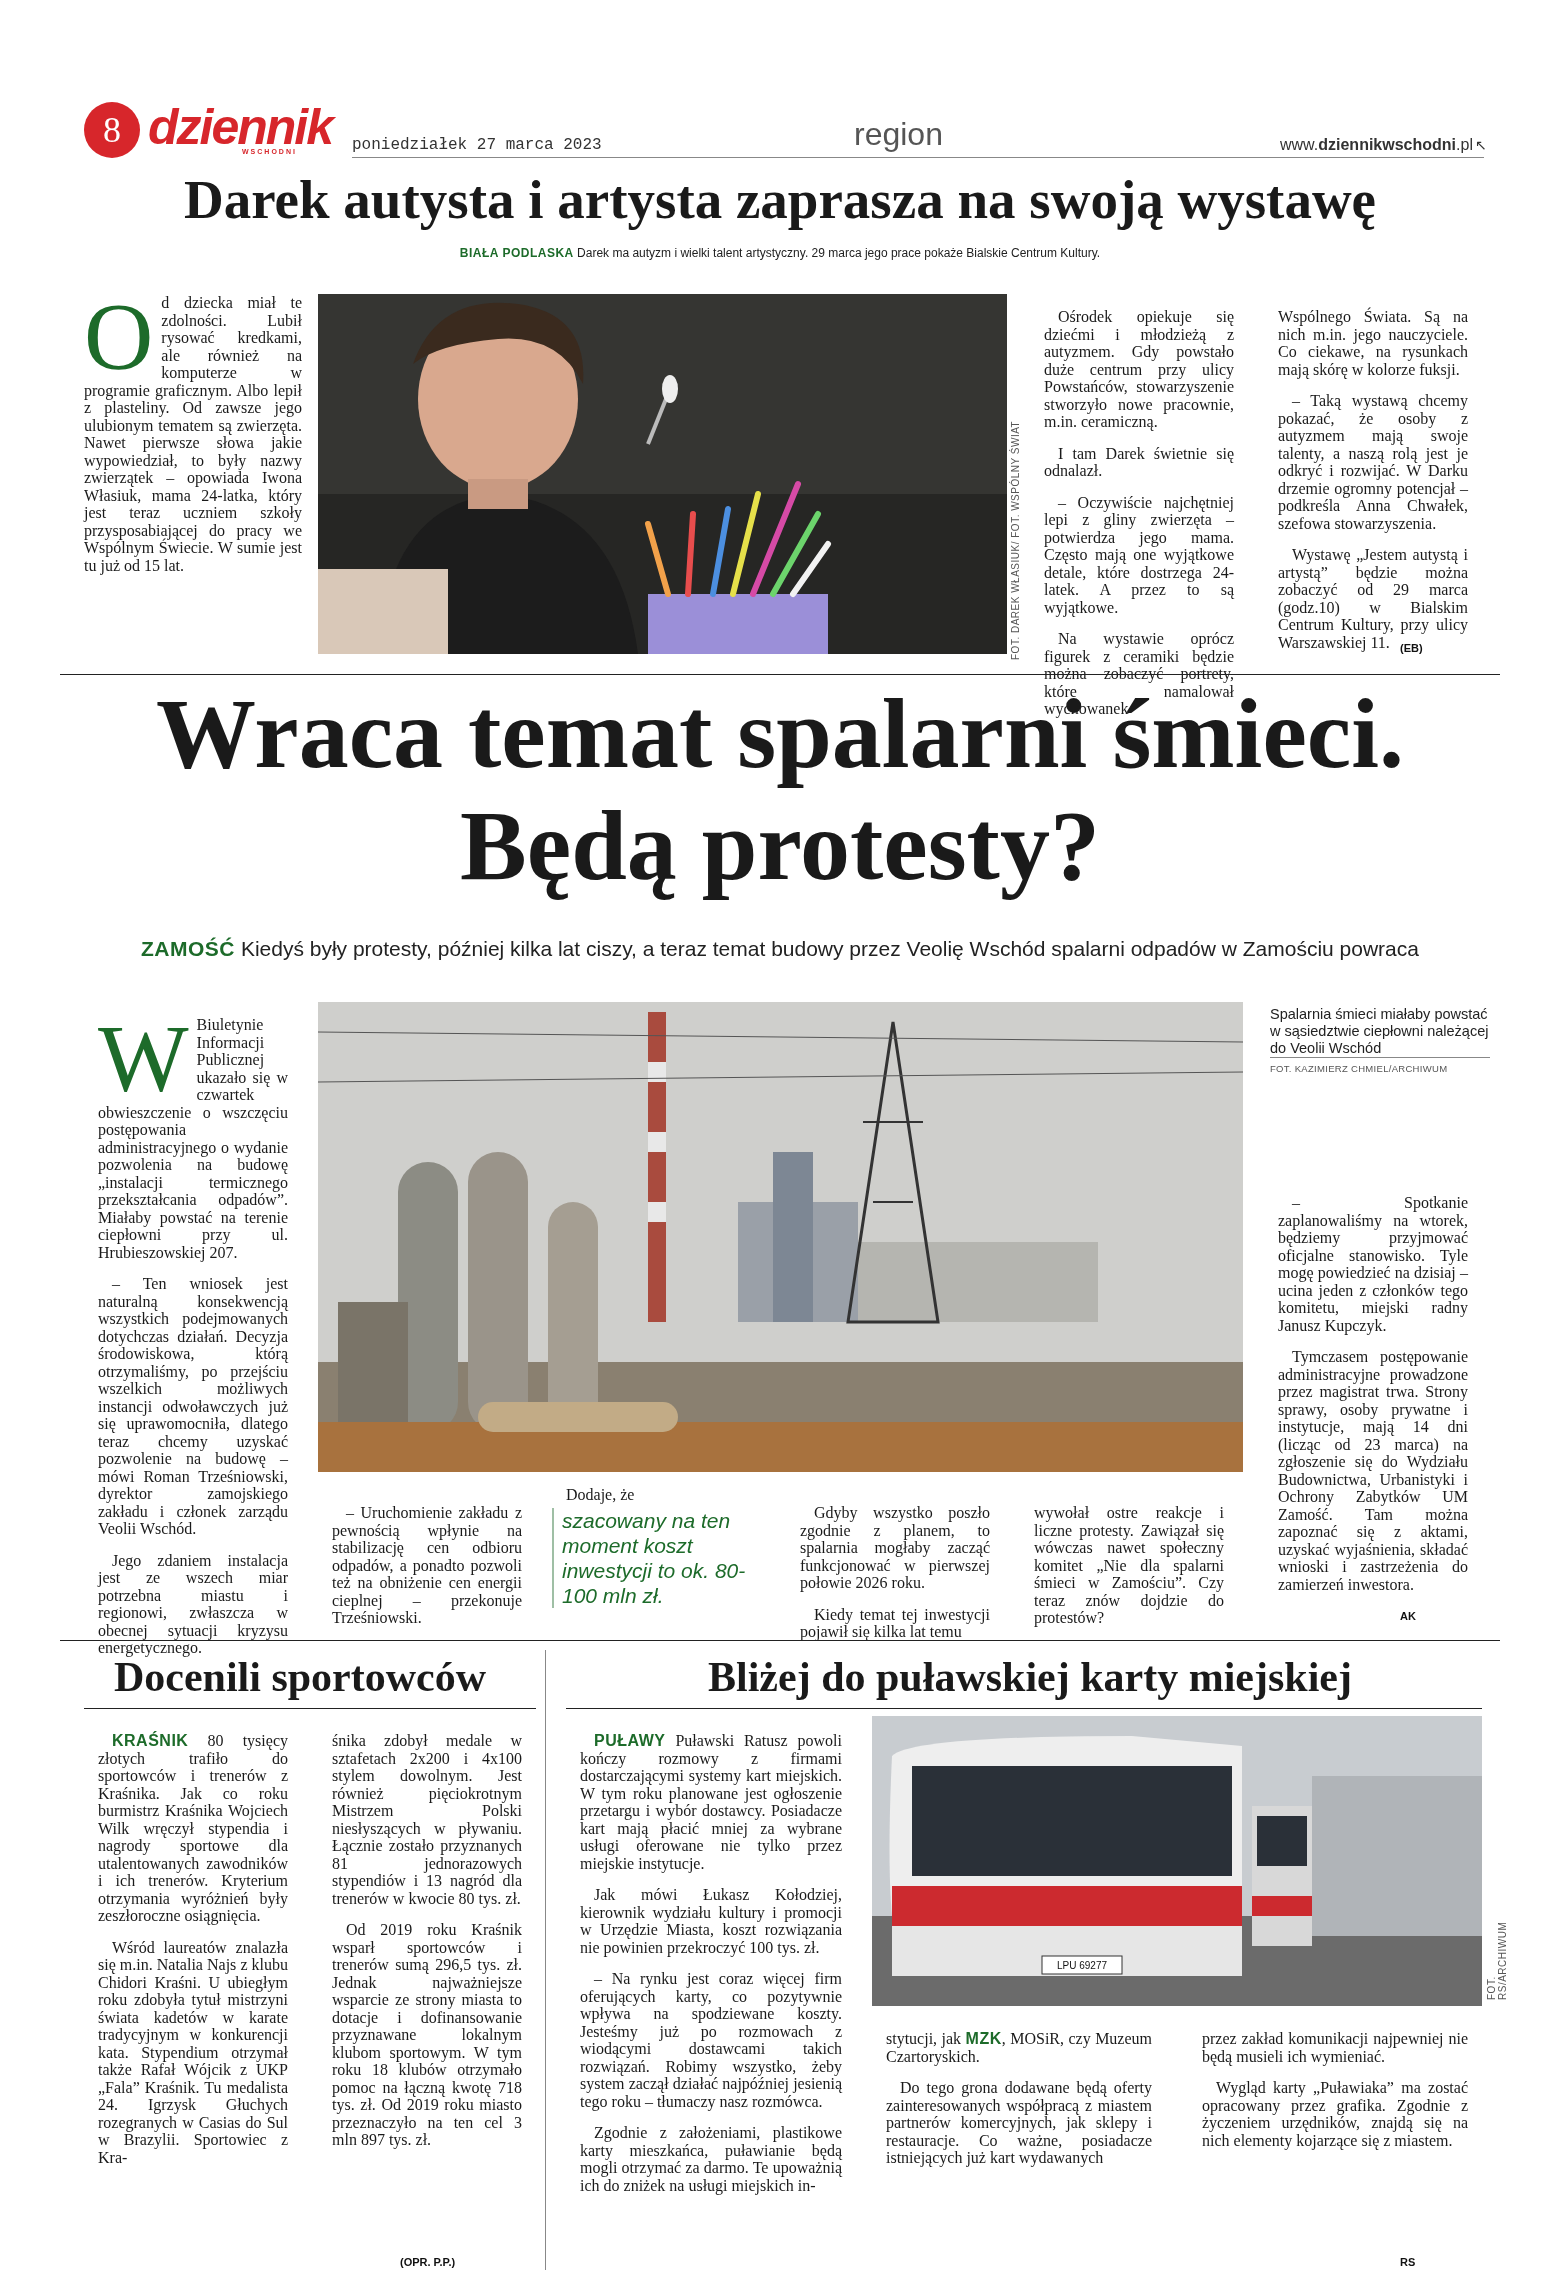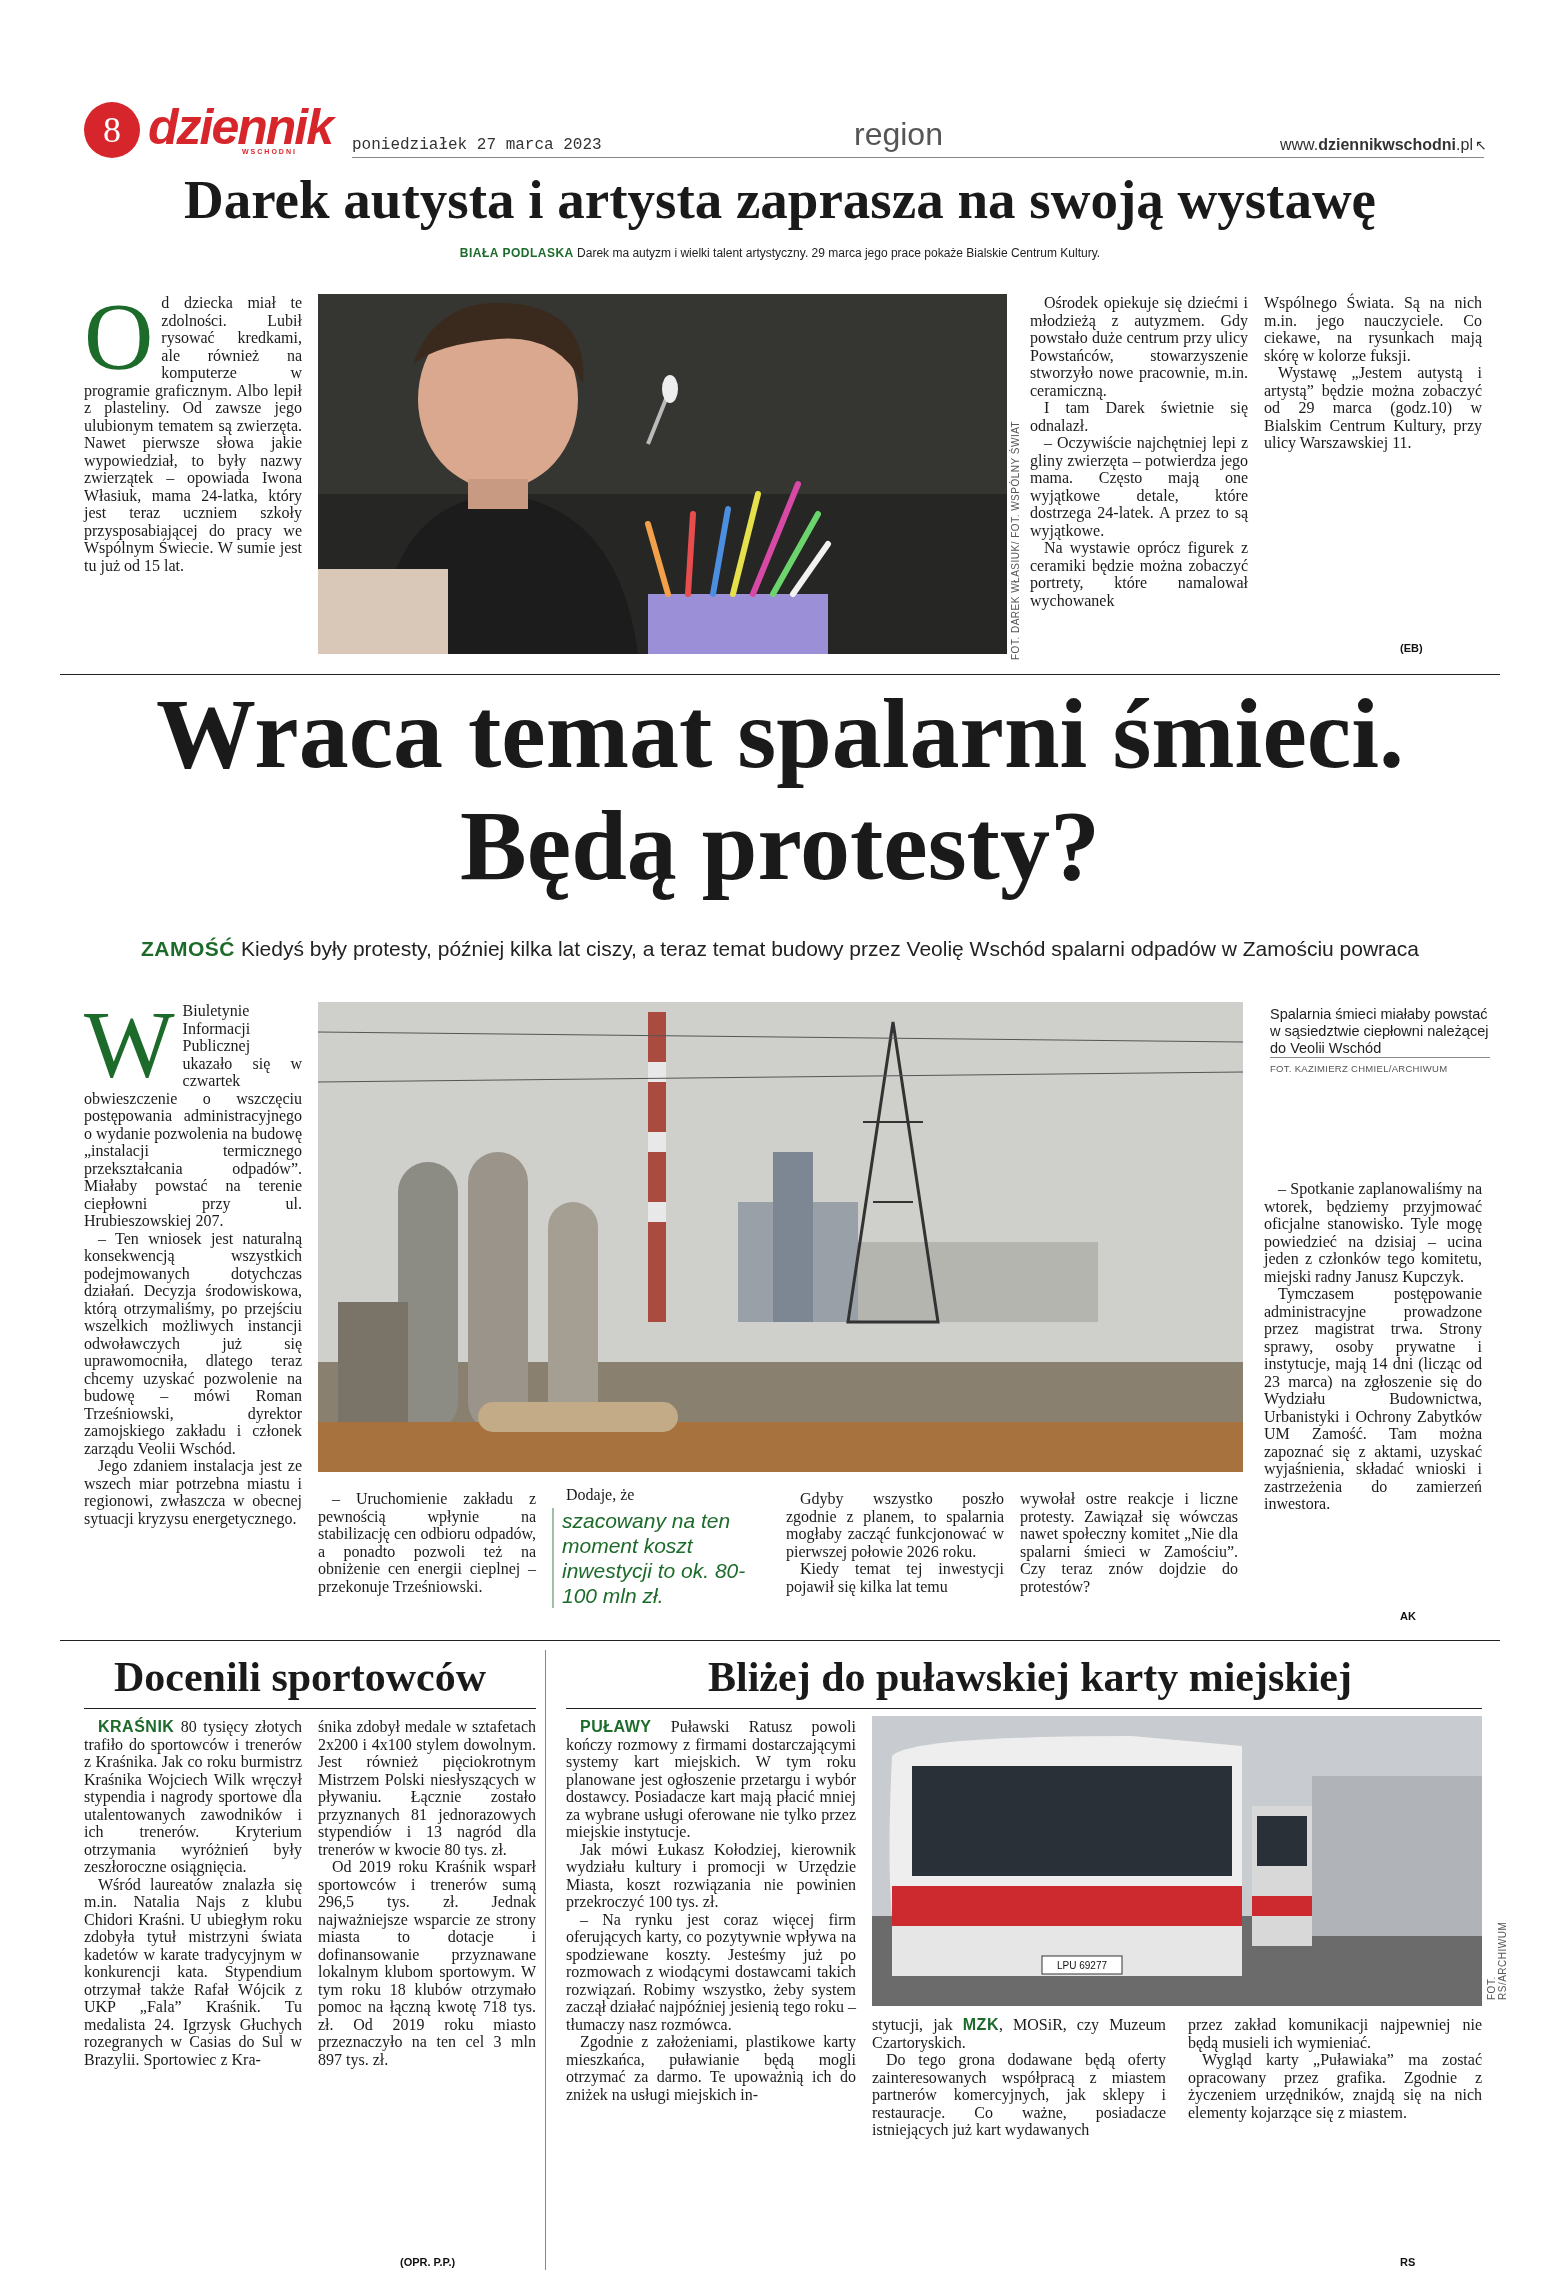--- a/index.html
+++ b/index.html
@@ -1,20 +1,20 @@
 <!DOCTYPE html>
 <html><head>
 <meta charset="utf-8">
 <style>
 *{box-sizing:border-box;margin:0;padding:0}
 html,body{width:1558px;height:2281px;background:#fff;overflow:hidden}
 body{position:relative;font-family:"DejaVu Serif","Liberation Serif",serif;color:#111}
 .abs{position:absolute}
 .body-text{font-family:"Liberation Serif","DejaVu Serif",serif;font-size:16px;line-height:17.5px;text-align:justify;hyphens:auto;color:#1a1a1a}
-.body-text p{margin:0;text-indent:14px}
+.body-text p{margin:14px;text-indent:14px}
 .body-text p.noind{text-indent:0}
 .place{font-family:"Liberation Sans","DejaVu Sans",sans-serif;font-weight:700;color:#1d6b2a;letter-spacing:.5px}
 
 .pgnum{left:84px;top:102px;width:56px;height:56px;border-radius:50%;background:#d7262b;color:#fff;font-family:"Liberation Serif",serif;font-size:36px;line-height:56px;text-align:center}
 .logo{left:148px;top:102px;font-family:"Liberation Sans",sans-serif;font-weight:900;font-size:50px;color:#d7262b;letter-spacing:-2px;font-style:italic;line-height:50px}
 .logo-sub{left:242px;top:148px;font-family:"Liberation Sans",sans-serif;font-size:7px;color:#d7262b;letter-spacing:2px;font-weight:700}
 .hdrline{left:352px;top:157px;width:1132px;height:1px;background:#888}
 .hdrdate{left:352px;top:136px;font-family:Liberation Mono, monospace;font-size:16px;color:#333}
 .hdrsec{left:854px;top:116px;font-family:"Liberation Sans",sans-serif;font-size:32px;color:#555}
 .hdrurl{left:1280px;top:136px;font-family:"Liberation Sans",sans-serif;font-size:16px;color:#333}
@@ -73,20 +73,21 @@
 <div class="abs credit-v" style="left:1010px;top:400px;height:260px">FOT. DAREK WŁASIUK/ FOT. WSPÓLNY ŚWIAT</div>
 
 <div class="abs body-text" style="left:1030px;top:294px;width:218px">
   <p>Ośrodek opiekuje się dziećmi i młodzieżą z autyzmem. Gdy powstało duże centrum przy ulicy Powstańców, stowarzyszenie stworzyło nowe pracownie, m.in. ceramiczną.</p>
   <p>I tam Darek świetnie się odnalazł.</p>
   <p>– Oczywiście najchętniej lepi z gliny zwierzęta – potwierdza jego mama. Często mają one wyjątkowe detale, które dostrzega 24-latek. A przez to są wyjątkowe.</p>
   <p>Na wystawie oprócz figurek z ceramiki będzie można zobaczyć portrety, które namalował wychowanek</p>
 </div>
 <div class="abs body-text" style="left:1264px;top:294px;width:218px">
   <p class="noind">Wspólnego Świata. Są na nich m.in. jego nauczyciele. Co ciekawe, na rysunkach mają skórę w kolorze fuksji.</p>
+  <p>– Taką wystawą chcemy pokazać, że osoby z autyzmem mają swoje talenty, a naszą rolą jest je odkryć i rozwijać. W Darku drzemie ogromny potencjał – podkreśla Anna Chwałek, szefowa stowarzyszenia.</p>
   <p>Wystawę „Jestem autystą i artystą” będzie można zobaczyć od 29 marca (godz.10) w Bialskim Centrum Kultury, przy ulicy Warszawskiej 11.</p>
 </div>
 <div class="abs sig" style="left:1400px;top:642px;width:82px">(EB)</div>
 
 <div class="abs rule" style="left:60px;top:674px;width:1440px;height:1px"></div>
 
 <div class="abs h1" style="left:60px;top:678px;width:1440px;font-size:100px;line-height:112px;font-weight:700">
   <div>Wraca temat spalarni śmieci.</div>
   <div>Będą protesty?</div>
 </div>

